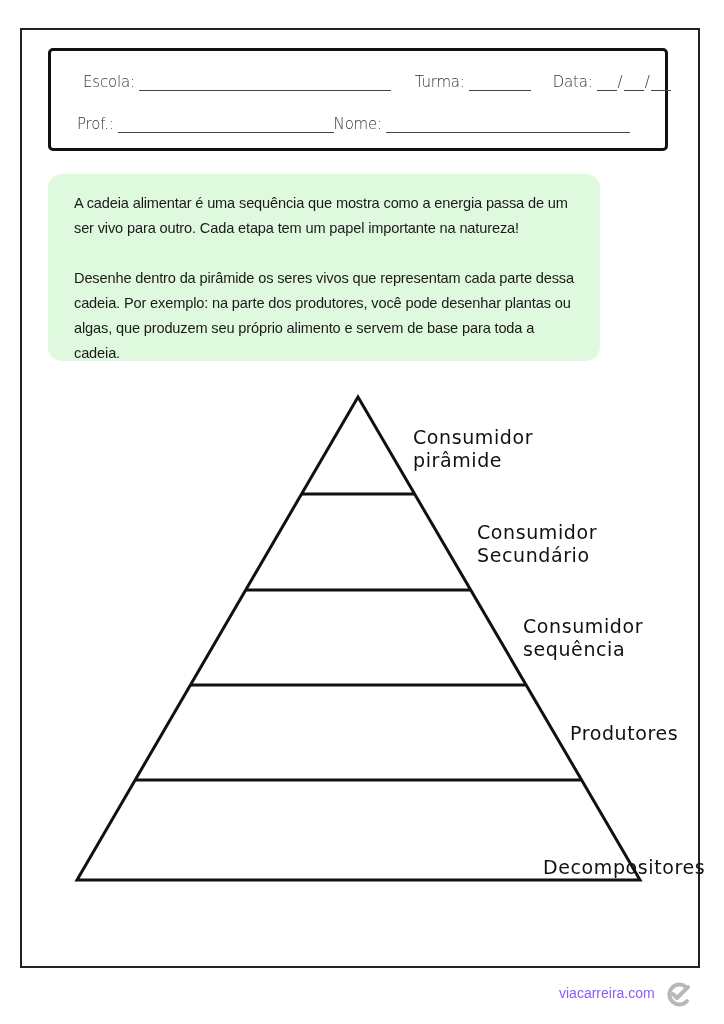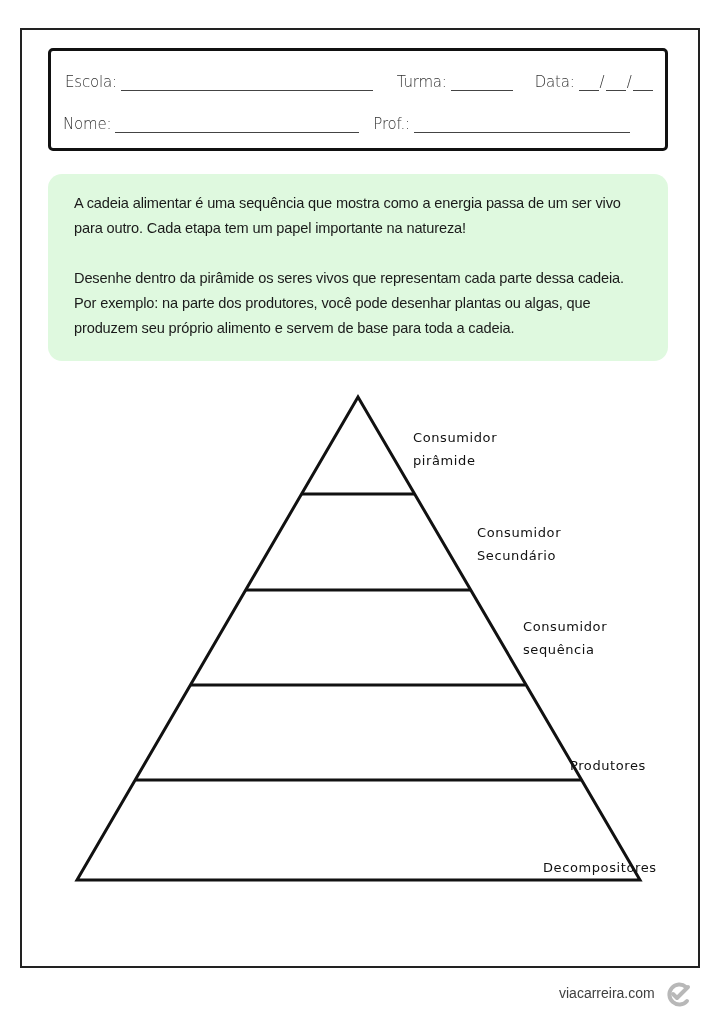--- a/index.html
+++ b/index.html
@@ -33,21 +33,21 @@
       border: 3px solid #111;
       border-radius: 5px;
       box-sizing: border-box;
       font-family: "DejaVu Sans", sans-serif;
       font-weight: 300;
       color: #333;
       font-size: 15px;
     }
     .header-row {
       position: absolute;
-      left: 14px;
+      left: 32px;
       right: 14px;
       display: flex;
       align-items: flex-end;
       white-space: nowrap;
     }
     .header-row.row1 { top: 22px; }
     .header-row.row2 { top: 64px; }
     .field {
       display: flex;
       align-items: flex-end;
@@ -71,21 +71,21 @@
     .date-field .seg {
       display: inline-block;
       width: 20px;
       border-bottom: 1px solid #444;
       height: 14px;
     }
     .intro-box {
       position: absolute;
       left: 48px;
       top: 174px;
-      width: 620px;
+      width: 552px;
       height: 187px;
       background: #dff9df;
       border-radius: 14px;
       box-sizing: border-box;
       padding: 17px 26px 0 26px;
       font-family: "Liberation Sans", sans-serif;
       font-size: 14.6px;
       line-height: 25px;
       color: #1a1a1a;
       letter-spacing: -0.15px;
@@ -100,33 +100,33 @@
       position: absolute;
       left: 0;
       top: 0;
       width: 724px;
       height: 1024px;
       pointer-events: none;
     }
     .level-label {
       position: absolute;
       font-family: "DejaVu Sans", sans-serif;
-      font-size: 13px;
+      font-size: 19px;
       line-height: 23px;
       color: #111;
       letter-spacing: 0.6px;
       white-space: nowrap;
     }
     .footer-brand {
       position: absolute;
       left: 559px;
       top: 985px;
       font-family: "Liberation Sans", sans-serif;
       font-size: 14px;
-      color: #404040;
+      color: #8b5cf6;
     }
     .footer-logo {
       position: absolute;
       left: 664px;
       top: 980px;
       width: 28px;
       height: 28px;
     }
   </style>
 </head>
@@ -147,27 +147,27 @@
     <div class="field date-field" style="margin-left:22px">
       <span class="field-label">Data:</span>
       <span class="seg" style="margin-left:4px"></span>
       <span class="slash">/</span>
       <span class="seg"></span>
       <span class="slash">/</span>
       <span class="seg"></span>
     </div>
   </div>
   <div class="header-row row2" style="left:12px">
+    <div class="field" style="margin-left:14px">
+      <span class="field-label">Prof.:</span>
+      <span class="field-line" style="width:216px"></span>
+    </div>
     <div class="field">
       <span class="field-label">Nome:</span>
       <span class="field-line" style="width:244px"></span>
-    </div>
-    <div class="field" style="margin-left:14px">
-      <span class="field-label">Prof.:</span>
-      <span class="field-line" style="width:216px"></span>
     </div>
   </div>
 </div>
 
 <div class="intro-box">
   <p>A cadeia alimentar é uma sequência que mostra como a energia passa de um ser vivo para outro. Cada etapa tem um papel importante na natureza!</p>
   <p>Desenhe dentro da pirâmide os seres vivos que representam cada parte dessa cadeia. Por exemplo: na parte dos produtores, você pode desenhar plantas ou algas, que produzem seu próprio alimento e servem de base para toda a cadeia.</p>
 </div>
 
 <svg class="pyramid" viewBox="0 0 724 1024">
@@ -186,21 +186,21 @@
 <div class="level-label" style="left:477px; top:521px;">
   <div>Consumidor</div>
   <div>Secundário</div>
 </div>
 
 <div class="level-label" style="left:523px; top:615px;">
   <div>Consumidor</div>
   <div>sequência</div>
 </div>
 
-<div class="level-label" style="left:570px; top:722px;margin-top:32px;">
+<div class="level-label" style="left:570px; top:722px;">
   <div>Produtores</div>
 </div>
 
 <div class="level-label" style="left:510px; top:856px;margin-left:33px;">
   <div>Decompositores</div>
 </div>
 
 <div class="footer-brand">viacarreira.com</div>
 <svg class="footer-logo" viewBox="0 0 28 28">
   <path d="M22 7 A10 10 0 1 0 23 21" fill="none" stroke="#b8b8b8" stroke-width="4" stroke-linecap="round"></path>

